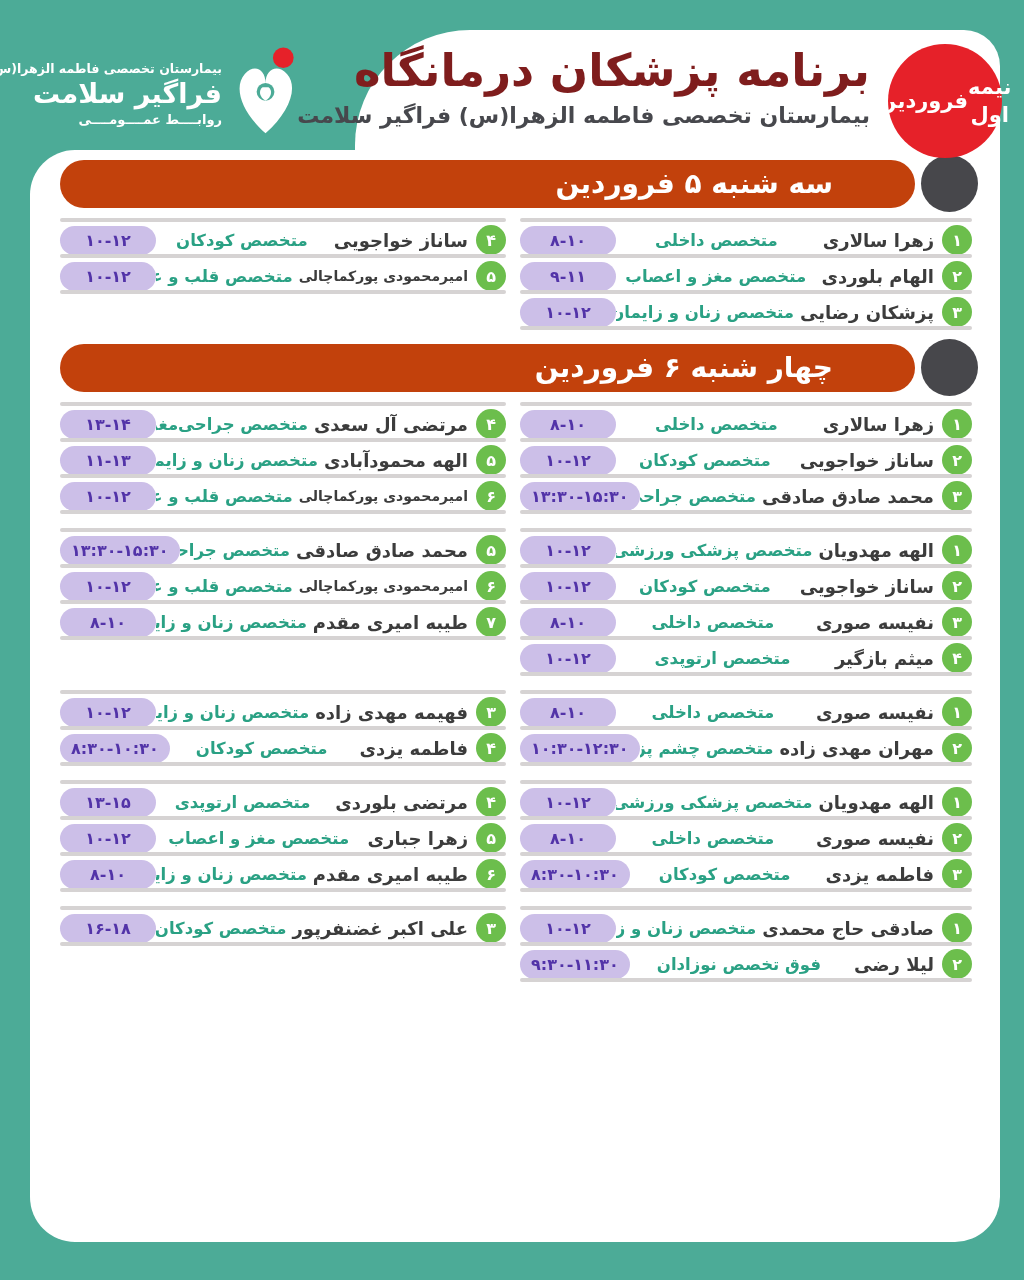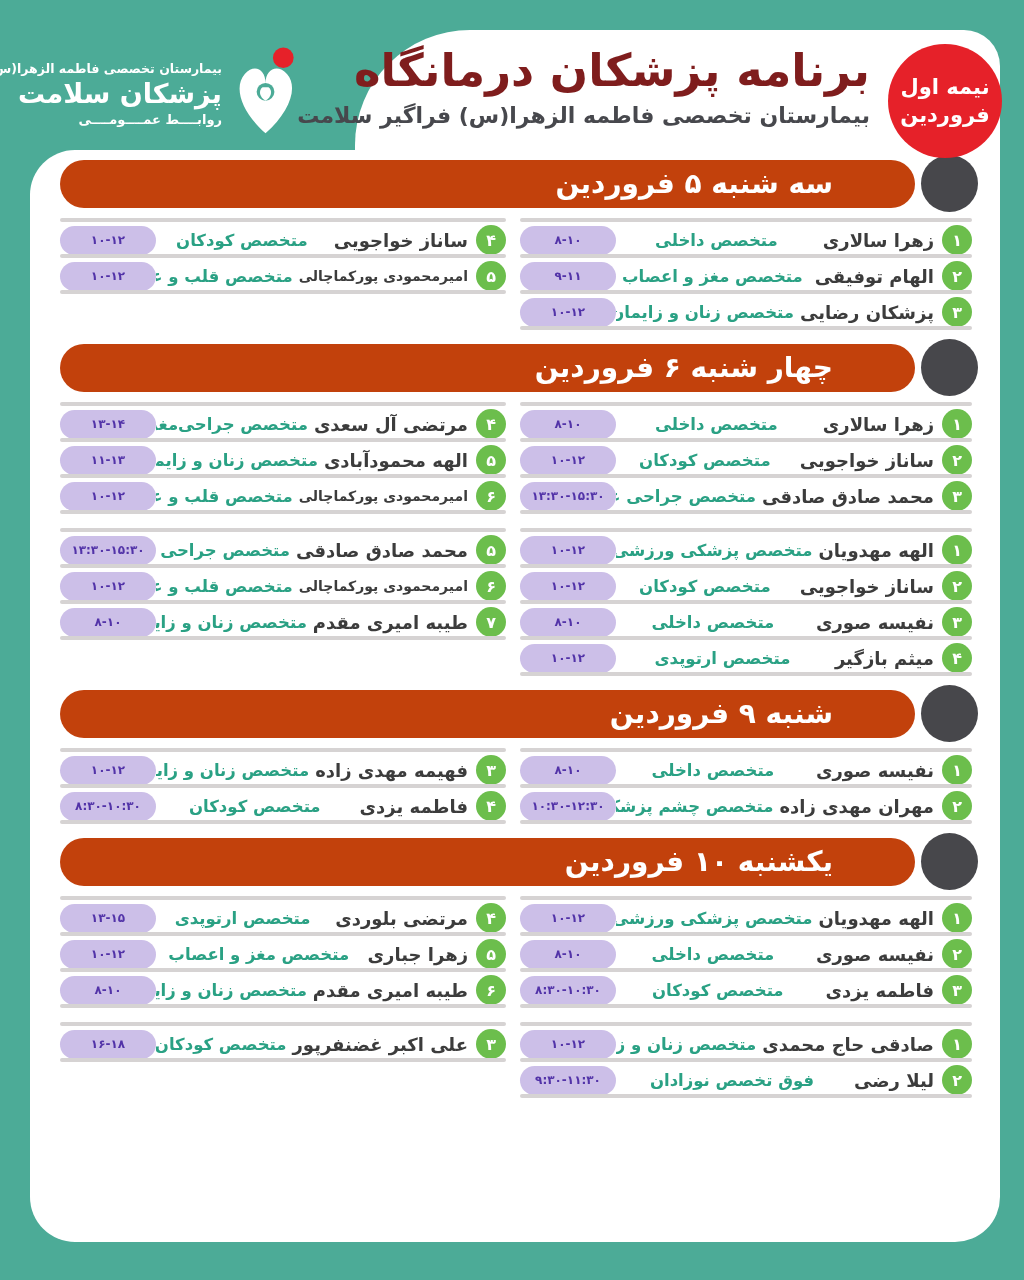--- a/index.html
+++ b/index.html
@@ -37,21 +37,21 @@
     position:absolute;left:365px;top:44px;width:505px;text-align:center;z-index:3;
   }
   .main-title{
     font-size:45px;font-weight:800;color:#7f1d1d;line-height:1.2;white-space:nowrap;
   }
   .sub-title{
     font-size:22px;font-weight:bold;color:#47484D;margin-top:5px;white-space:nowrap;
   }
   .red-badge{
     position:absolute;left:888px;top:44px;width:114px;height:114px;border-radius:50%;
-    background:#E62129;color:#fff;display:flex;flex-direction:column;
+    background:#E62129;color:#fff;display:flex;flex-direction:row;
     align-items:center;justify-content:center;z-index:4;text-align:center;
   }
   .red-badge .b1,.red-badge .b2{font-size:21px;font-weight:800;line-height:1.35;}
   
   .sections{position:relative;width:100%;}
   .day-section{margin-bottom:14px;}
   .bar{
     position:relative;height:48px;width:855px;margin-right:auto;margin-left:0;
     background:#c2410c;border-radius:24px;
   }
@@ -86,21 +86,21 @@
     flex:0 0 auto;font-size:18px;font-weight:bold;color:#3C3C3C;
     margin-left:6px;white-space:nowrap;
   }
   .name.small{font-size:14px;}
   .spec{
     flex:1 1 auto;text-align:center;font-size:16.5px;font-weight:bold;
     color:#2AA184;white-space:nowrap;overflow:hidden;
   }
   .time-badge{
     flex:0 0 auto;min-width:96px;height:29px;border-radius:15px;
-    background:#CCBFE8;color:#5233A8;font-size:12px;font-weight:bold;
+    background:#CCBFE8;color:#5233A8;font-size:16px;font-weight:bold;
     display:flex;align-items:center;justify-content:center;padding:0 11px;
     white-space:nowrap;
   }
 </style>
 </head>
 <body>
 
 <div class="page">
 
   <div class="header-card"></div>
@@ -114,21 +114,21 @@
           <div class="rows">
             <div class="col col-right">
               <div class="row">
                 <div class="num">۱</div>
                 <div class="name">زهرا سالاری</div>
                 <div class="spec">متخصص داخلی</div>
                 <div class="time-badge">۸-۱۰</div>
               </div>
               <div class="row">
                 <div class="num">۲</div>
-                <div class="name">الهام توفیقی</div>
+                <div class="name">الهام بلوردی</div>
                 <div class="spec">متخصص مغز و اعصاب</div>
                 <div class="time-badge">۹-۱۱</div>
               </div>
               <div class="row">
                 <div class="num">۳</div>
                 <div class="name">پزشکان رضایی</div>
                 <div class="spec">متخصص زنان و زایمان</div>
                 <div class="time-badge">۱۰-۱۲</div>
               </div>
             </div>
@@ -240,24 +240,20 @@
               <div class="row">
                 <div class="num">۷</div>
                 <div class="name">طیبه امیری مقدم</div>
                 <div class="spec">متخصص زنان و زایمان</div>
                 <div class="time-badge">۸-۱۰</div>
               </div>
             </div>
           </div>
         </div>
         <div class="day-section">
-          <div class="bar">
-            <div class="bar-title">شنبه ۹ فروردین</div>
-            <div class="dark-circle"></div>
-          </div>
           <div class="rows">
             <div class="col col-right">
               <div class="row">
                 <div class="num">۱</div>
                 <div class="name">نفیسه صوری</div>
                 <div class="spec">متخصص داخلی</div>
                 <div class="time-badge">۸-۱۰</div>
               </div>
               <div class="row">
                 <div class="num">۲</div>
@@ -276,24 +272,20 @@
               <div class="row">
                 <div class="num">۴</div>
                 <div class="name">فاطمه یزدی</div>
                 <div class="spec">متخصص کودکان</div>
                 <div class="time-badge">۸:۳۰-۱۰:۳۰</div>
               </div>
             </div>
           </div>
         </div>
         <div class="day-section">
-          <div class="bar">
-            <div class="bar-title">یکشنبه ۱۰ فروردین</div>
-            <div class="dark-circle"></div>
-          </div>
           <div class="rows">
             <div class="col col-right">
               <div class="row">
                 <div class="num">۱</div>
                 <div class="name">الهه مهدویان</div>
                 <div class="spec">متخصص پزشکی ورزشی</div>
                 <div class="time-badge">۱۰-۱۲</div>
               </div>
               <div class="row">
                 <div class="num">۲</div>
@@ -363,21 +355,21 @@
     <div class="logo-icon">
       <svg viewBox="0 0 100 130" width="74" height="100" aria-hidden="true">
         <circle cx="72" cy="16" r="14" fill="#E62129"></circle>
         <path d="M48 118 C 16 90 4 56 20 38 C 33 23 48 32 48 50 C 48 32 64 23 77 38 C 93 56 80 90 48 118 Z" fill="#ffffff"></path>
         <circle cx="48" cy="62" r="12" fill="#4CAB97"></circle>
         <path d="M48 74 C 40 70 38 60 44 56 L 52 56 C 58 60 56 70 48 74 Z" fill="#ffffff"></path>
       </svg>
     </div>
     <div class="logo-text">
       <div class="logo-line1">بیمارستان تخصصی فاطمه الزهرا(س)</div>
-      <div class="logo-line2">پزشکان سلامت</div>
+      <div class="logo-line2">فراگیر سلامت</div>
       <div class="logo-line3">روابــــط عمــــومــــی</div>
     </div>
   </div>
 
   <div class="header-text">
     <div class="main-title">برنامه پزشکان درمانگاه</div>
     <div class="sub-title">بیمارستان تخصصی فاطمه الزهرا(س) فراگیر سلامت</div>
   </div>
 
   <div class="red-badge">

